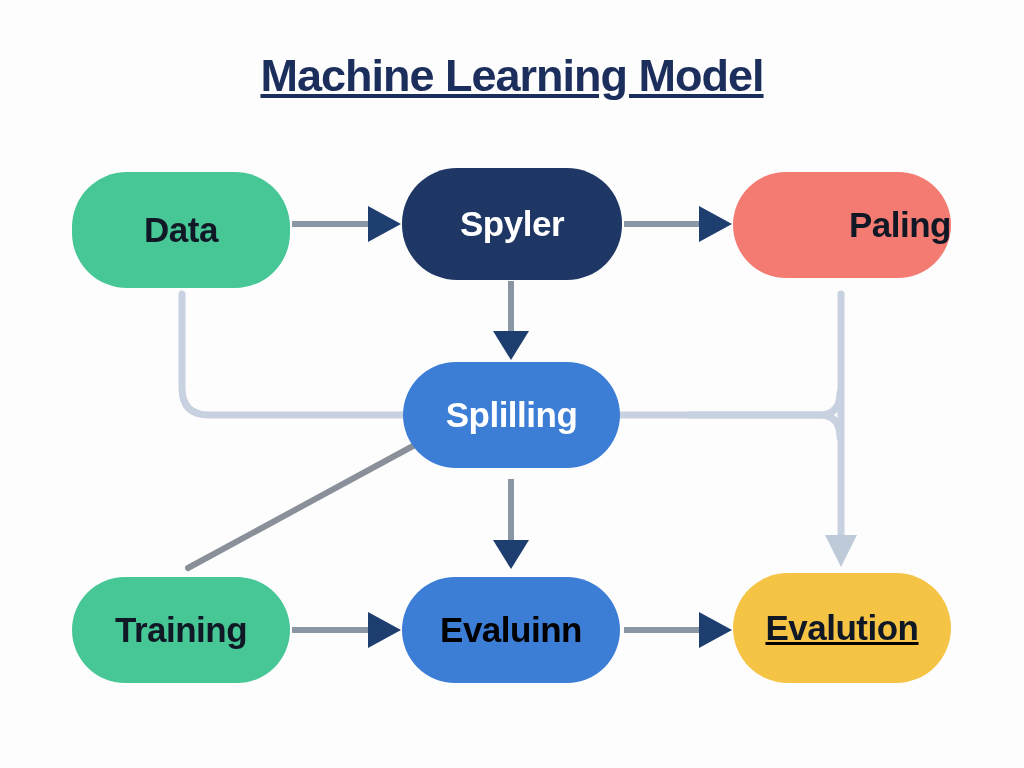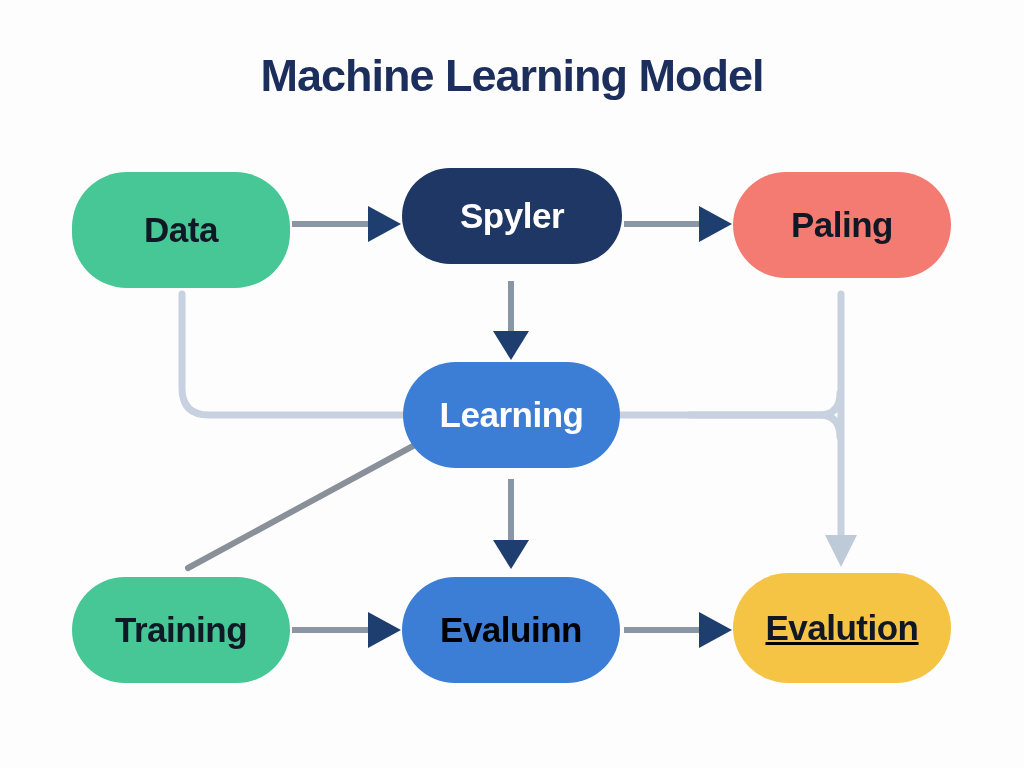--- a/index.html
+++ b/index.html
@@ -43,21 +43,21 @@
     font-size: 35px;
     font-weight: bold;
     letter-spacing: -0.5px;
   }
 </style>
 </head>
 <body>
 
 <div class="canvas" style="background-color: rgb(253, 253, 254);">
 
-  <div class="diagram-title" style="color: rgb(27, 46, 92);">Machine Learning Model</div>
+  <div class="diagram-title" style="color: rgb(27, 46, 92); text-decoration: underline;">Machine Learning Model</div>
 
   <svg class="connectors" viewBox="0 0 1024 768">
 
     <path d="M182 294 L182 388 Q182 415 209 415 L403 415" fill="none" stroke-width="7" stroke-linecap="round" stroke="#C7D1DF"></path>
 
     <path d="M841 294 L841 538" fill="none" stroke-width="7" stroke-linecap="round" stroke="#C7D1DF"></path>
 
     <path d="M620 415 L821 415 Q840 416 840 437" fill="none" stroke-width="7" stroke-linecap="round" stroke="#C7D1DF"></path>
 
     <path d="M690 415 L821 415 Q840 414 840 393" fill="none" stroke-width="7" stroke-linecap="round" stroke="#C7D1DF"></path>
@@ -82,30 +82,30 @@
     <path d="M368 612 L368 648 L401 630 Z" fill="#1F3E70"></path>
 
     <path d="M624 630 L701 630" fill="none" stroke-width="6" stroke="#8B96A5"></path>
     <path d="M699 612 L699 648 L732 630 Z" fill="#1F3E70"></path>
   </svg>
 
   <div class="pill" style="left: 72px; top: 172px; width: 218px; height: 116px; background-color: rgb(71, 199, 150);">
     <span class="pill-label" style="color: rgb(16, 24, 38);">Data</span>
   </div>
 
-  <div class="pill" style="left: 402px; top: 168px; width: 220px; height: 96px; background-color: rgb(30, 55, 101);">
+  <div class="pill" style="left: 402px; top: 168px; width: 220px; height: 112px; background-color: rgb(30, 55, 101);">
     <span class="pill-label" style="color: rgb(255, 255, 255);">Spyler</span>
   </div>
 
-  <div class="pill" style="left: 733px; top: 172px; width: 218px; height: 106px; background-color: rgb(244, 123, 113);">
+  <div class="pill" style="left: 733px; top: 172px; width: 218px; height: 106px; background-color: rgb(244, 123, 113); justify-content: flex-end;">
     <span class="pill-label" style="color: rgb(16, 24, 38);">Paling</span>
   </div>
 
   <div class="pill" style="left: 403px; top: 362px; width: 217px; height: 106px; background-color: rgb(60, 125, 214);">
-    <span class="pill-label" style="color: rgb(255, 255, 255);">Learning</span>
+    <span class="pill-label" style="color: rgb(255, 255, 255);">Splilling</span>
   </div>
 
   <div class="pill" style="left: 72px; top: 577px; width: 218px; height: 106px; background-color: rgb(71, 199, 150);">
     <span class="pill-label" style="color: rgb(16, 24, 38);">Training</span>
   </div>
 
   <div class="pill" style="left: 402px; top: 577px; width: 218px; height: 106px; background-color: rgb(60, 125, 214);">
     <span class="pill-label" style="color: #000000;">Evaluinn</span>
   </div>
 

